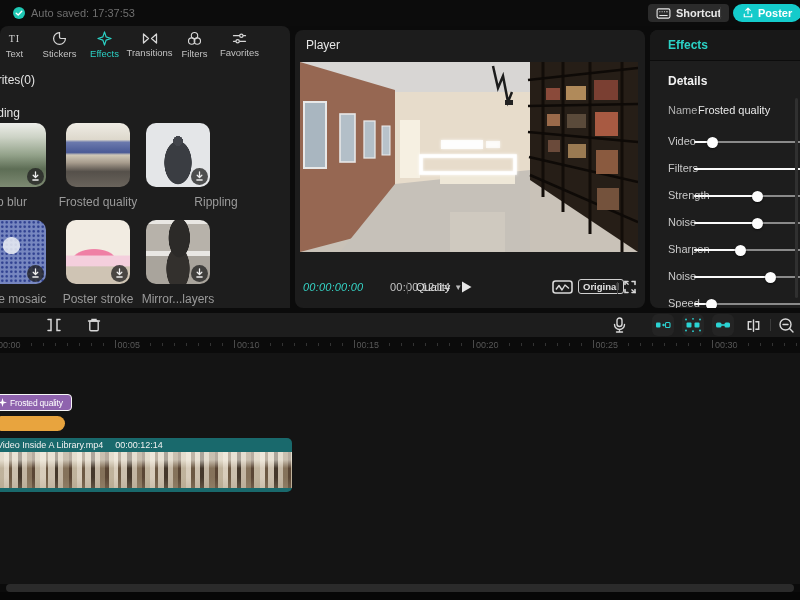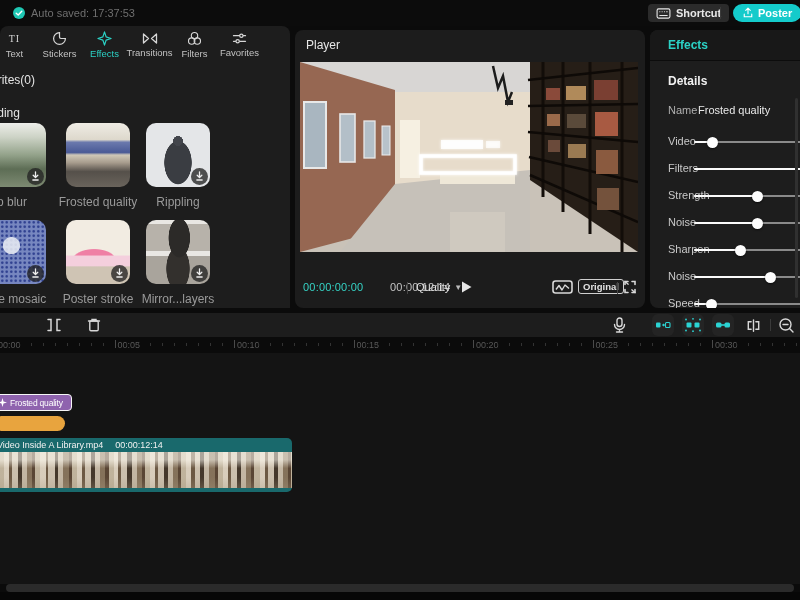--- a/index.html
+++ b/index.html
@@ -187,21 +187,21 @@
         <div class="effect-card art1" style="left: 66px; top: 97px;"></div>
         <span class="card-label ctr" style="left: 48px; top: 169px;">Frosted quality</span>
         <div class="effect-card art2" style="left: 146px; top: 97px;">
           <span class="dl-badge">
             <svg width="17" height="17" viewBox="0 0 16 16">
               <circle cx="8" cy="8" r="8" fill="rgba(35,35,35,.78)"></circle>
               <path d="M8 3.6 V8.6 M5.8 6.8 L8 9 L10.2 6.8 M5.5 11.3 H10.5" stroke="#eee" stroke-width="1.2" fill="none" stroke-linecap="round" stroke-linejoin="round"></path>
             </svg>
           </span>
         </div>
-        <span class="card-label ctr" style="left: 128px; top: 169px;">Rippling</span>
+        <span class="card-label ctr" style="left: 128px; top: 169px; padding-left: 38px;">Rippling</span>
         <div class="effect-card art3" style="left: -18px; top: 194px;">
           <span class="dl-badge">
             <svg width="17" height="17" viewBox="0 0 16 16">
               <circle cx="8" cy="8" r="8" fill="rgba(35,35,35,.78)"></circle>
               <path d="M8 3.6 V8.6 M5.8 6.8 L8 9 L10.2 6.8 M5.5 11.3 H10.5" stroke="#eee" stroke-width="1.2" fill="none" stroke-linecap="round" stroke-linejoin="round"></path>
             </svg>
           </span>
         </div>
         <span class="card-label" style="left: -14px; top: 266px;">Tile mosaic</span>
         <div class="effect-card art4" style="left: 66px; top: 194px;">
@@ -279,21 +279,21 @@
               <feGaussianBlur stdDeviation="1.6" result="b"></feGaussianBlur>
               <feMerge>
                 <feMergeNode in="b"></feMergeNode>
                 <feMergeNode in="SourceGraphic"></feMergeNode>
               </feMerge>
             </filter>
           </defs>
       </svg>
     </div>
     <div class="abs" id="pc-row">
-      <span class="abs tc" style="left:8px;top:6px;color:#35d3c5;">00:00:00:00</span>
+      <span class="abs tc" style="left:8px;top:6px;color:#35d3c5;font-style:italic;">00:00:00:00</span>
       <span class="abs tc" style="left:95px;top:6px;color:#c4c4c4;">00:00:12:14</span>
       <div class="abs" id="pc-sep1" style="left:112px;top:7px;"></div>
       <div class="abs" id="quality-dd" style="left:121px;top:6px;">
         <span>Quality</span>
         <span id="quality-caret">▼</span>
       </div>
       <span class="abs pc-icon" style="left:165px;top:5px;">
         <svg width="13" height="14" viewBox="0 0 13 14">
             <path d="M2 1.5 L11.5 7 L2 12.5 Z" fill="#e6e6e6"></path>
           </svg>

